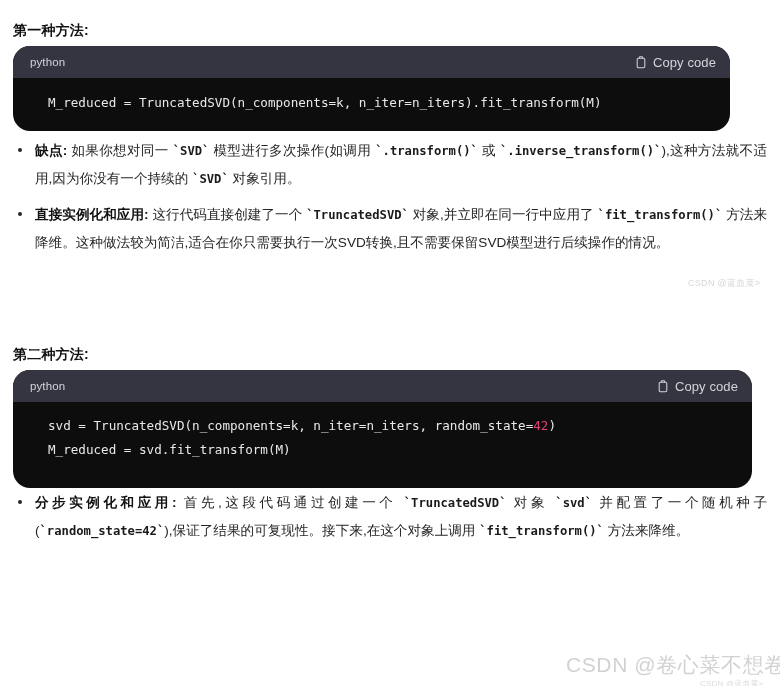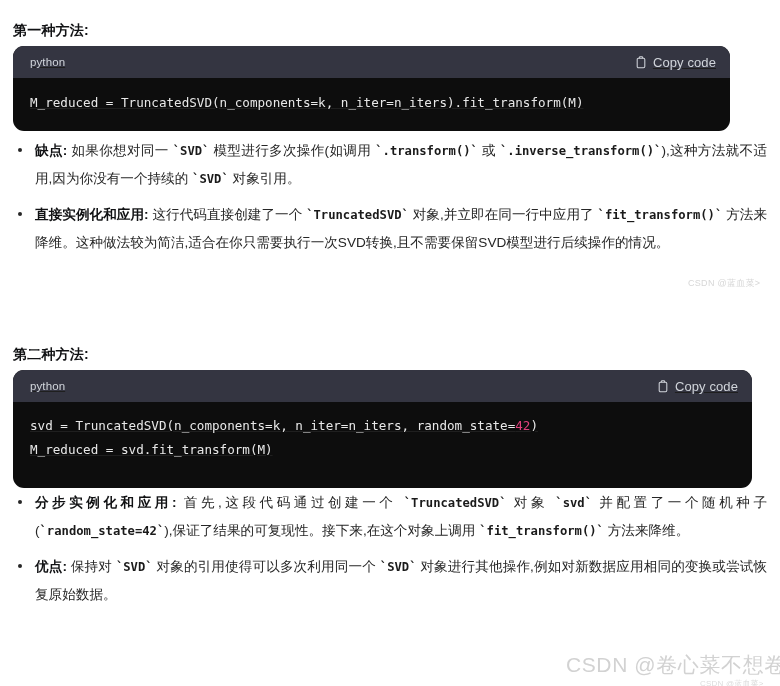--- a/index.html
+++ b/index.html
@@ -31,24 +31,23 @@
     color: #111214;
     letter-spacing: 0.2px;
     line-height: 1.25;
   }
   #heading-1 { position: absolute; left: 13px; top: 10px; }
   #heading-2 { position: absolute; left: 13px; top: 334px; }
 
   
   .codeblock {
     position: absolute;
-    border-radius: 11px;
+    border-radius: 17px;
     overflow: hidden;
     background: #0d0d0d;
-    text-decoration: underline;
   }
   .code-header {
     height: 32px;
     background: #343541;
     display: flex;
     align-items: center;
     justify-content: space-between;
     padding: 0 14px 0 17px;
     box-sizing: border-box;
   }
@@ -79,20 +78,21 @@
     padding: 15px 17px 16px 17px;
     box-sizing: border-box;
   }
   .code-line {
     font-family: "DejaVu Sans Mono", "Liberation Mono", monospace;
     font-size: 12.6px;
     line-height: 24px;
     color: #e8e8e8;
     white-space: pre;
     letter-spacing: 0px;
+    margin-left: 18px;
   }
   .tok-num { color: #e0407b; }
 
   #codeblock-1 { left: 13px; top: 46px; width: 717px; }
   #codeblock-1 .code-body { height: 53px; padding-top: 13px; }
   #codeblock-2 { left: 13px; top: 370px; width: 739px; }
   #codeblock-2 .code-body { height: 86px; padding-top: 12px; }
 
   
   .bullets {
@@ -220,22 +220,18 @@
       <div class="code-line"><span>svd = TruncatedSVD(n_components=k, n_iter=n_iters, random_state=</span><span class="tok-num">42</span><span>)</span></div>
       <div class="code-line"><span>M_reduced = svd.fit_transform(M)</span></div>
     </div>
   </div>
 
   <div class="bullets" id="bullets-2">
     <div class="bullet">
       <span class="dot"></span>
       <span class="bullet-text"><span class="lead">分步实例化和应用:</span><span> 首先,这段代码通过创建一个 </span><span class="inline-code">`TruncatedSVD`</span><span> 对象 </span><span class="inline-code">`svd`</span><span> 并配置了一个随机种子(</span><span class="inline-code">`random_state=42`</span><span>),保证了结果的可复现性。接下来,在这个对象上调用 </span><span class="inline-code">`fit_transform()`</span><span> 方法来降维。</span></span>
     </div>
-    <div class="bullet">
-      <span class="dot"></span>
-      <span class="bullet-text"><span class="lead">优点:</span><span> 保持对 </span><span class="inline-code">`SVD`</span><span> 对象的引用使得可以多次利用同一个 </span><span class="inline-code">`SVD`</span><span> 对象进行其他操作,例如对新数据应用相同的变换或尝试恢复原始数据。</span></span>
-    </div>
   </div>
 
   <div class="watermark" id="watermark-main">CSDN @卷心菜不想卷</div>
   <div class="watermark" id="watermark-small">CSDN @蓝血菜&gt;</div>
 
 </div>
 
 </body></html>

